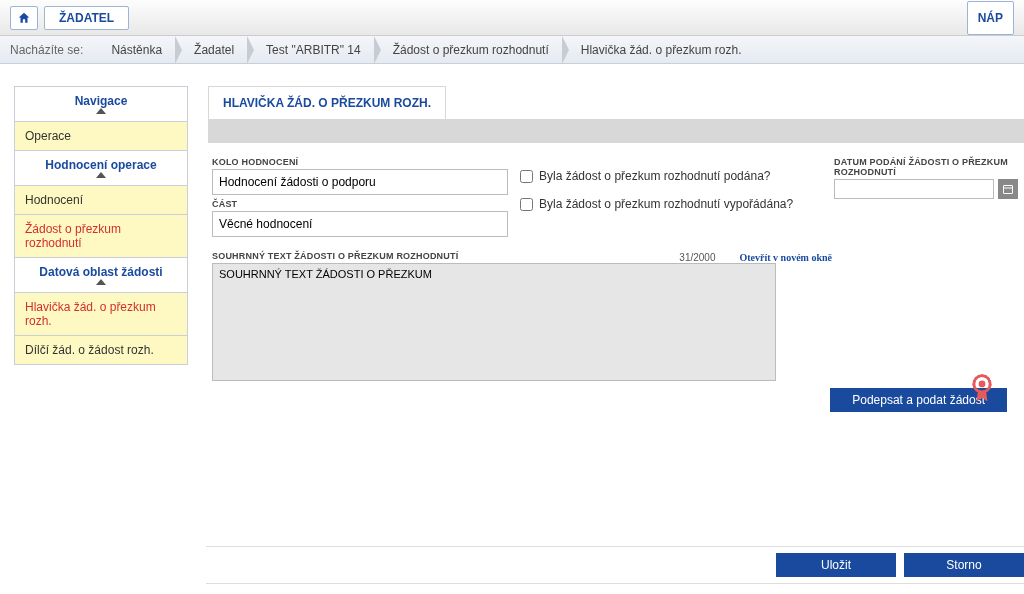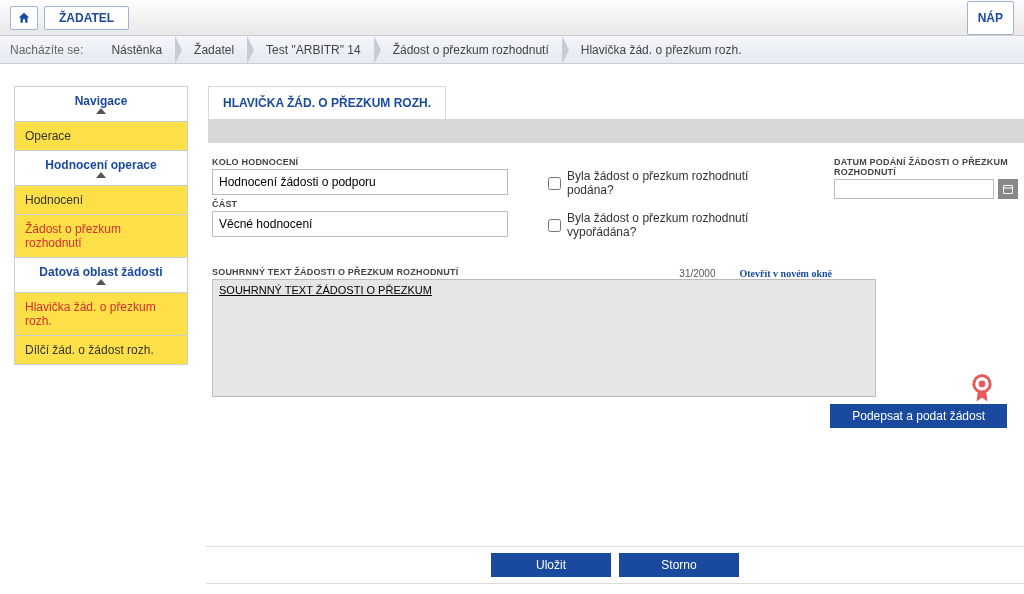--- a/index.html
+++ b/index.html
@@ -110,21 +110,21 @@
   font-weight: bold;
   padding: 7px 10px;
   border-bottom: 1px solid #c9ced8;
   display: flex;
   justify-content: space-between;
   align-items: center;
   cursor: pointer;
   flex-direction: column;
 }
 .side-item {
-  background: #fde047;
+  background: #fef9c3;
   padding: 7px 10px;
   border-bottom: 1px solid #c9ced8;
   cursor: pointer;
   color: #333;
 }
 .side-item:last-child { border-bottom: none; }
 .side-item.red { color: #d32f2f; }
 .chevron-up {
   width: 0; height: 0;
   border-left: 5px solid transparent;
@@ -143,21 +143,21 @@
   border: 1px solid #d8d8d8;
   border-bottom: none;
   background: #fff;
 }
 .panel-bar {
   height: 24px;
   background: #d8d8d8;
   margin-bottom: 14px;
 }
 .form-area { padding: 0 0 0 4px; position: relative; }
-.form-row { display: flex; gap: 36px; margin-bottom: 14px; align-items: flex-start; }
+.form-row { display: flex; gap: 8px; margin-bottom: 14px; align-items: flex-start; }
 .field-label {
   font-size: 9px;
   font-weight: bold;
   color: #444;
   margin-bottom: 2px;
   letter-spacing: 0.2px;
 }
 .text-input {
   width: 296px;
   height: 20px;
@@ -185,28 +185,27 @@
   cursor: pointer;
 }
 .textarea-header {
   display: flex; justify-content: space-between; align-items: flex-end;
   margin-top: 8px;
   width: 620px;
 }
 .counter { font-size: 10px; color: #555; }
 .open-link { font-size: 10px; color: #1a4a9e; font-weight: bold; cursor: pointer; margin-left: 24px; font-family: Liberation Serif, serif;}
 .big-textarea {
-  width: 664px; height: 118px;
+  width: 564px; height: 118px;
   border: 1px solid #bbb;
   background: #e6e6e6;
   padding: 4px 6px;
   font-size: 11px;
   resize: none;
   font-family: Arial, sans-serif;
-  text-decoration: underline;
 }
 .blue-btn {
   background: #1a4a9e;
   color: #fff;
   font-size: 12px;
   border: none;
   padding: 5px 22px;
   cursor: pointer;
 }
 .sign-btn-wrap { text-align: right; margin-top: 4px; width: 795px;}
@@ -218,21 +217,21 @@
 }
 .ribbon svg { width: 28px; height: 34px; }
 
 
 .footer-bar {
   position: absolute;
   bottom: 10px;
   left: 206px;
   right: 0;
   display: flex;
-  justify-content: center;
+  justify-content: flex-end;
   gap: 8px;
   border-top: 1px solid #ddd;
   border-bottom: 1px solid #ddd;
   padding: 6px 0;
   background: #fff;
 }
 .footer-bar .blue-btn { width: 120px; text-align: center; }
 </style>
 </head>
 <body>

